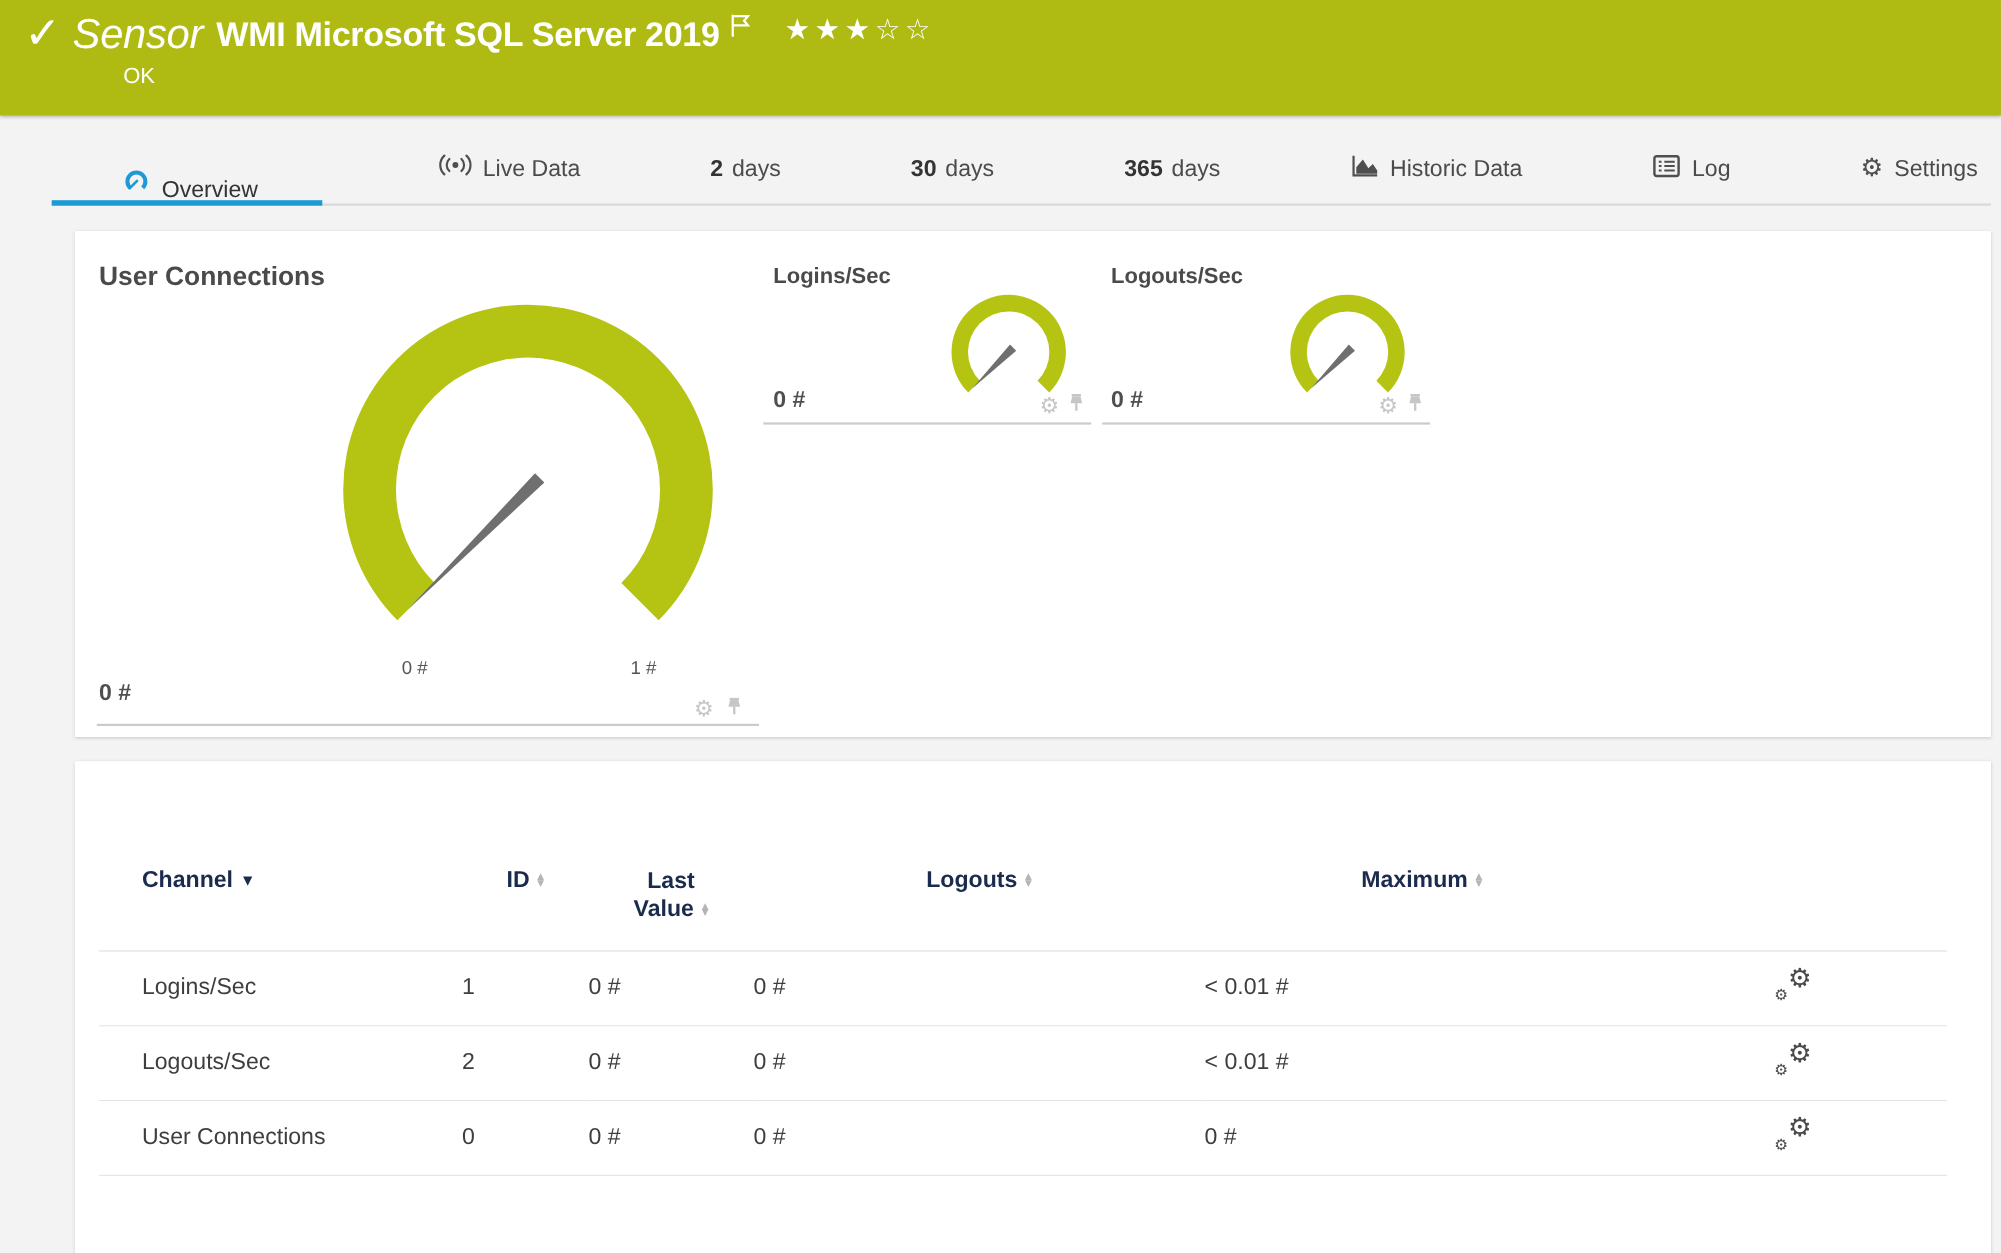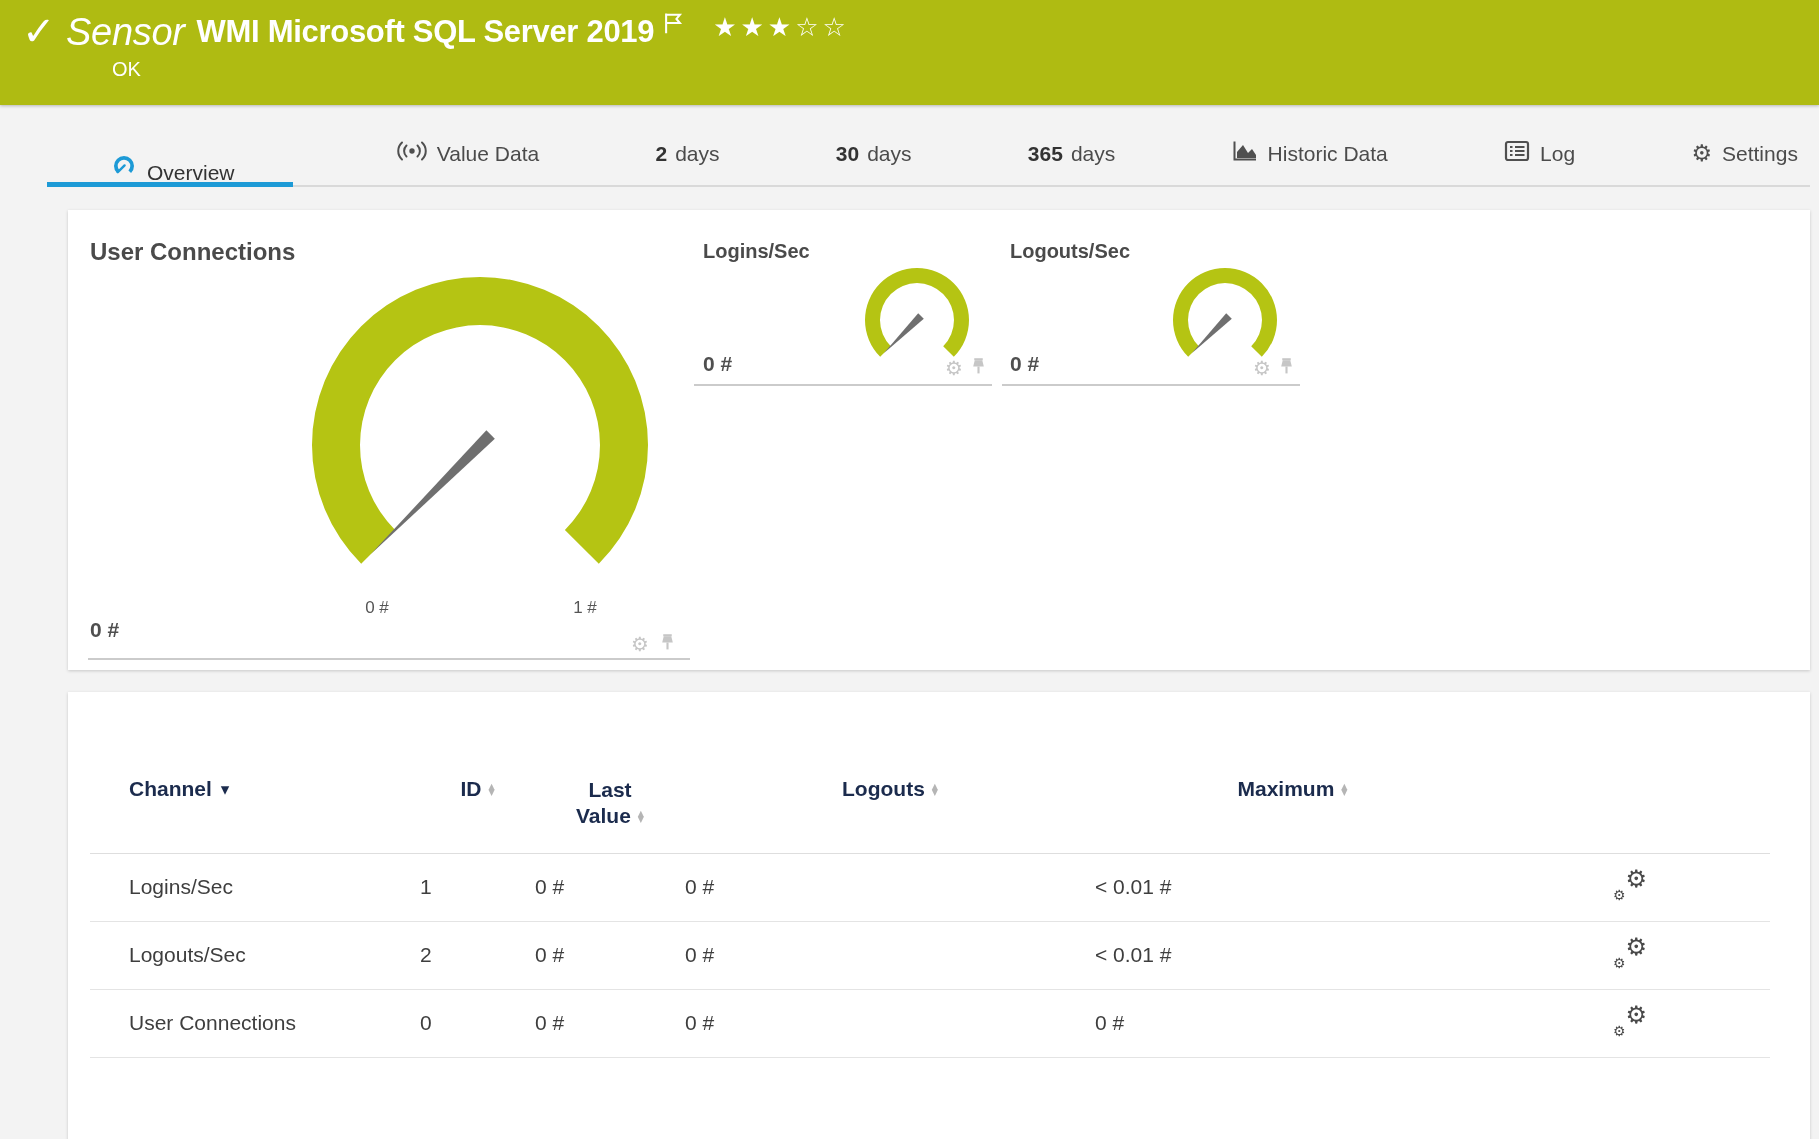--- a/index.html
+++ b/index.html
@@ -35,21 +35,21 @@
 
   .widget-title { position:absolute; font-size:24px; font-weight:700; color:#4a4a4a; }
   .widget-title.small { font-size:20px; }
   .widget-value { position:absolute; font-size:21px; font-weight:700; color:#4f4f4f; }
   .scale-label { position:absolute; width:60px; text-align:center; font-size:17px; color:#555; }
   .widget-underline { position:absolute; height:2px; background:#cbcbcb; }
   .widget-gear { position:absolute; font-size:20px; color:#c6c6c6; cursor:pointer; }
   .widget-pin { position:absolute; cursor:pointer; }
 
   
-  table.channels { position:absolute; left:22px; top:81px; width:1680px; border-collapse:collapse; table-layout:fixed; }
+  table.channels { position:absolute; left:22px; top:92px; width:1680px; border-collapse:collapse; table-layout:fixed; }
   .channels col.c-channel{ width:330px; } .channels col.c-id{ width:115px; }
   .channels col.c-last{ width:150px; } .channels col.c-min{ width:410px; }
   .channels col.c-max{ width:395px; } .channels col.c-gear{ width:280px; }
   .channels th { font-size:21px; font-weight:700; color:#1b2b4d; vertical-align:top; padding-top:4px; }
   .channels th, .channels td { }
   .channels th.left, .channels td.left { text-align:left; padding-left:39px; }
   .channels thead tr { height:80px; border-bottom:1px solid #dedede; }
   .channels tbody tr { height:68px; border-bottom:1px solid #e4e4e4; }
   .channels td { font-size:21px; color:#3e3e3e; }
   .channels td.gear-cell { text-align:center; }
@@ -91,21 +91,21 @@
       </span>
       <span>Overview</span>
     </div>
     <div class="tab">
       <span>
         <svg width="30" height="23" viewBox="0 0 30 23">
           <circle cx="15" cy="11" r="2.7" fill="#4f4f4f"></circle>
           <path d="M9.5 5.5 A7.5 7.5 0 0 0 9.5 16.5 M5 2.5 A11.5 11.5 0 0 0 5 19.5 M20.5 5.5 A7.5 7.5 0 0 1 20.5 16.5 M25 2.5 A11.5 11.5 0 0 1 25 19.5" stroke="#4f4f4f" stroke-width="2" fill="none" stroke-linecap="round"></path>
         </svg>
       </span>
-      <span>Value Data</span>
+      <span>Live Data</span>
     </div>
     <div class="tab">
       <span class="num">2</span>
       <span>days</span>
     </div>
     <div class="tab">
       <span class="num">30</span>
       <span>days</span>
     </div>
     <div class="tab">

